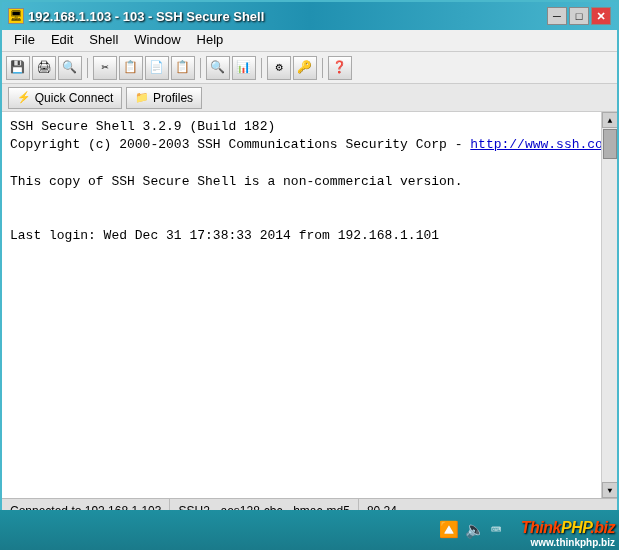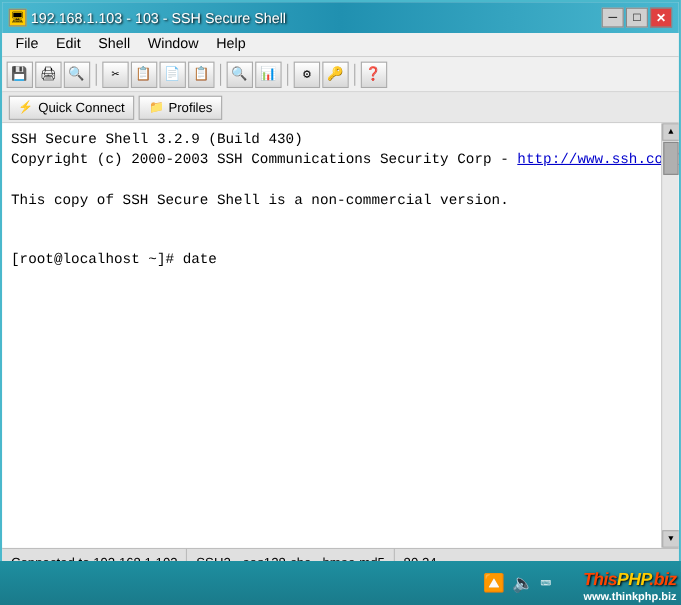--- a/index.html
+++ b/index.html
@@ -40,21 +40,21 @@
       height: 16px;
       background: #ffcc00;
       border: 1px solid #888;
       font-size: 10px;
       display: flex; align-items: center; justify-content: center;
     }
     .title-text {
       color: white;
       font-family: Arial, sans-serif;
       font-size: 13px;
-      font-weight: normal;
+      font-weight: bold;
       text-shadow: 1px 1px 2px #000;
     }
     .title-buttons {
       display: flex;
       gap: 2px;
     }
     .title-btn {
       width: 20px;
       height: 18px;
       border: 1px solid #888;
@@ -331,27 +331,27 @@
       <span class="quickbar-icon">⚡</span>
       <span>Quick Connect</span>
     </button>
     <button class="quickbar-btn">
       <span class="quickbar-icon">📁</span>
       <span>Profiles</span>
     </button>
   </div>
 
   <div class="terminal">
-    <div class="terminal-line">SSH Secure Shell 3.2.9 (Build 430)</div>
+    <div class="terminal-line">SSH Secure Shell 3.2.9 (Build 182)</div>
     <div class="terminal-line">Copyright (c) 2000-2003 SSH Communications Security Corp - <span class="terminal-link">http://www.ssh.com/</span></div>
     <div class="terminal-line">&nbsp;</div>
     <div class="terminal-line">This copy of SSH Secure Shell is a non-commercial version.</div>
     <div class="terminal-line">&nbsp;</div>
     <div class="terminal-line">&nbsp;</div>
-    <div class="terminal-line">[root@localhost ~]# date</div>
+    <div class="terminal-line">Last login: Wed Dec 31 17:38:33 2014 from 192.168.1.101</div>
 
     <div class="terminal-scroll">
       <div class="scroll-btn">▲</div>
       <div class="scroll-thumb"></div>
       <div class="scroll-btn" style="position:absolute;bottom:0;">▼</div>
     </div>
   </div>
 
   <div class="status-bar">
     <div class="status-section">
@@ -367,17 +367,17 @@
 </div>
 
 <div class="taskbar">
   <div class="taskbar-icons">
     <span class="taskbar-icon">🔼</span>
     <span class="taskbar-icon">🔈</span>
     <span class="taskbar-icon">⌨</span>
   </div>
   <div class="taskbar-logo">
     <div class="logo-text">
-      <span style="color:#ff4400;">This</span><span style="color:#ffcc00;">PHP</span><span style="color:#ff4400;">.biz</span>
+      <span style="color:#ff4400;">Think</span><span style="color:#ffcc00;">PHP</span><span style="color:#ff4400;">.biz</span>
     </div>
     <div class="logo-url">www.thinkphp.biz</div>
   </div>
 </div>
 
 </body></html>

